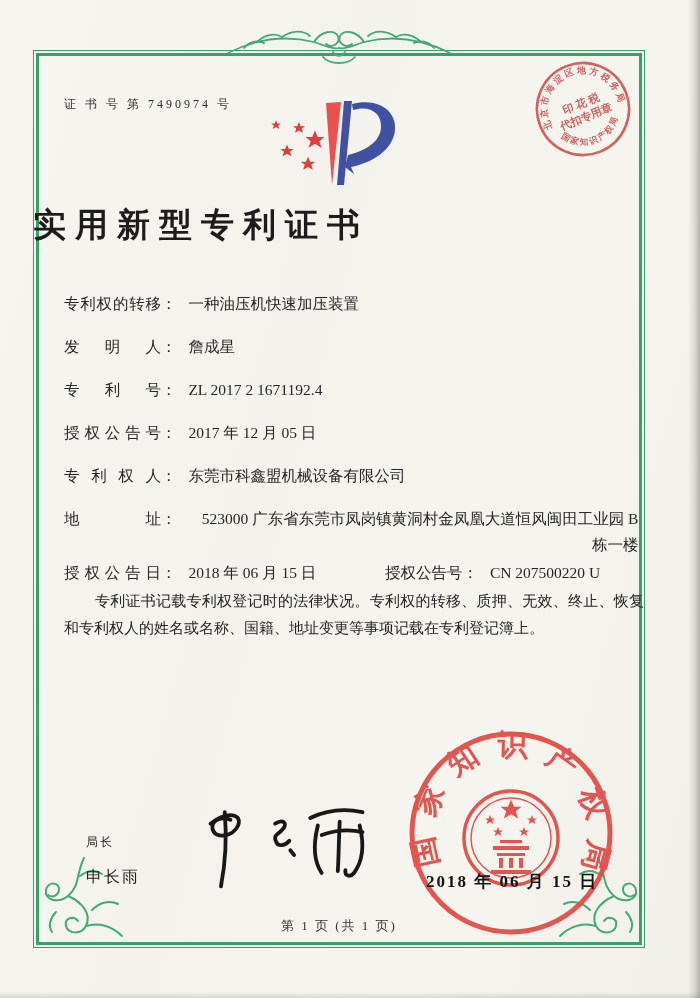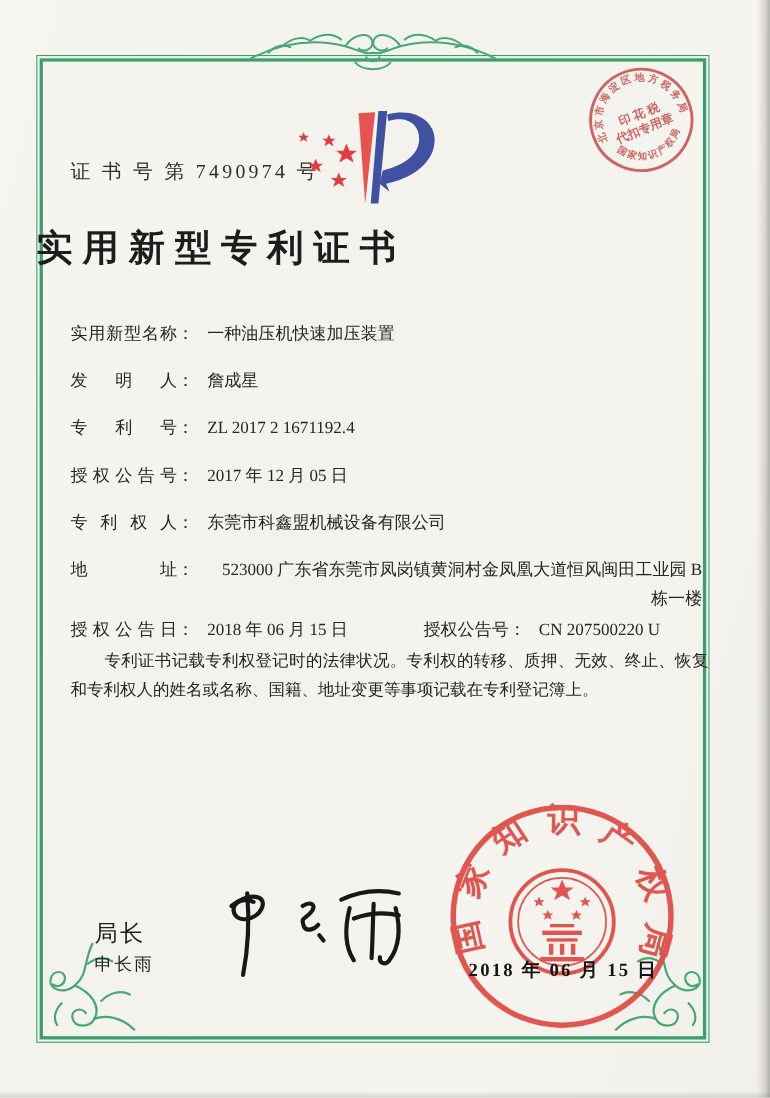--- a/index.html
+++ b/index.html
@@ -26,21 +26,21 @@
   .frame {
     position:absolute; left:33px; top:50px; width:612px; height:898px;
     border:1px solid #3aa06b;
   }
   .frame-inner {
     position:absolute; inset:2px;
     border:3px solid #3aa06b;
   }
   .cert-no {
     position:absolute; left:64px; top:96px;
-    font-size:18px; letter-spacing:3px; color:#2e2e2e;margin-top:48px;
+    font-size:12px; letter-spacing:3px; color:#2e2e2e;
   }
   .logo { position:absolute; left:266px; top:97px; }
   .title {
     position:absolute; left:33px; top:203px; width:612px;
     text-align:left; font-size:33px; font-weight:bold;
     letter-spacing:9px; color:#1c1c1c;
   }
   .fields { position:absolute; left:64px; top:0; width:580px; font-size:15.5px; color:#262626; }
   .frow { position:absolute; left:0; width:580px; line-height:26px; }
   .lbl {
@@ -48,21 +48,21 @@
     text-align:justify; text-align-last:justify;
   }
   .colon { display:inline-block; }
   .val { display:inline-block; vertical-align:top; margin-left:8px; max-width:455px;text-align:right; }
   .pair2 { position:absolute; left:321px; top:0; white-space:nowrap; }
   .body-text {
     position:absolute; left:64px; top:588px; width:580px;
     font-size:15px; line-height:26.5px; color:#242424; text-align:justify;
   }
   .body-text p { text-indent:31px; }
-  .officer-title { position:absolute; left:86px; top:834px; font-size:21px; color:#1e1e1e; letter-spacing:2px; }
+  .officer-title { position:absolute; left:86px; top:834px; font-size:12px; color:#1e1e1e; letter-spacing:2px; }
   .officer-name  { position:absolute; left:86px; top:867px; font-size:16px; color:#1e1e1e; letter-spacing:2px;text-align:center; }
   .signature { position:absolute; left:182px; top:795px; }
   .seal { position:absolute; left:404px; top:726px; opacity:.93; }
   .seal-date {
     position:absolute; left:426px; top:870px; font-size:17px; font-weight:600;
     color:#141414; letter-spacing:2px;
   }
   .tax-stamp { position:absolute; left:533px; top:59px; opacity:.88; }
   .footer {
     position:absolute; left:33px; top:917px; width:612px; text-align:center;
@@ -136,21 +136,21 @@
     </g>
     <path fill="#e8524f" d="M60,6 L75,5 L66,88 Z"></path>
     <path fill="#3f51a0" d="M78,4 L86,4 L78,88 L71,88 Z"></path>
     <path fill="#3f51a0" d="M86,7 C112,0 131,14 129,33 C127,53 106,66 85,70 L88,77 L79,70 L82,58 C99,54 114,45 115,31 C116,15 103,8 87,13 Z"></path>
   </svg>
 
   <div class="title">实用新型专利证书</div>
 
   <div class="fields">
     <div class="frow" style="top:291px">
-      <span class="lbl">实用新型名称</span><span class="colon">：</span>
+      <span class="lbl">专利权的转移</span><span class="colon">：</span>
       <span class="val">一种油压机快速加压装置</span>
     </div>
     <div class="frow" style="top:334px">
       <span class="lbl">发明人</span><span class="colon">：</span>
       <span class="val">詹成星</span>
     </div>
     <div class="frow" style="top:377px">
       <span class="lbl">专利号</span><span class="colon">：</span>
       <span class="val">ZL 2017 2 1671192.4</span>
     </div>
@@ -231,16 +231,17 @@
         <textPath href="#taxTop" textLength="126" lengthAdjust="spacing">北京市海淀区地方税务局</textPath>
       </text>
       <text font-size="8.6" font-weight="bold">
         <textPath href="#taxBot" textLength="70" lengthAdjust="spacing">国家知识产权局</textPath>
       </text>
       <text x="50" y="48" text-anchor="middle" font-size="11" font-weight="bold">印 花 税</text>
       <text x="50" y="62" text-anchor="middle" font-size="11" font-weight="bold">代扣专用章</text>
     </g>
   </svg>
 
+  <div class="footer">第 1 页 (共 1 页)</div>
 
   <div class="page-edge-right"></div>
   <div class="page-edge-bottom"></div>
 </div>
 
 </body></html>

